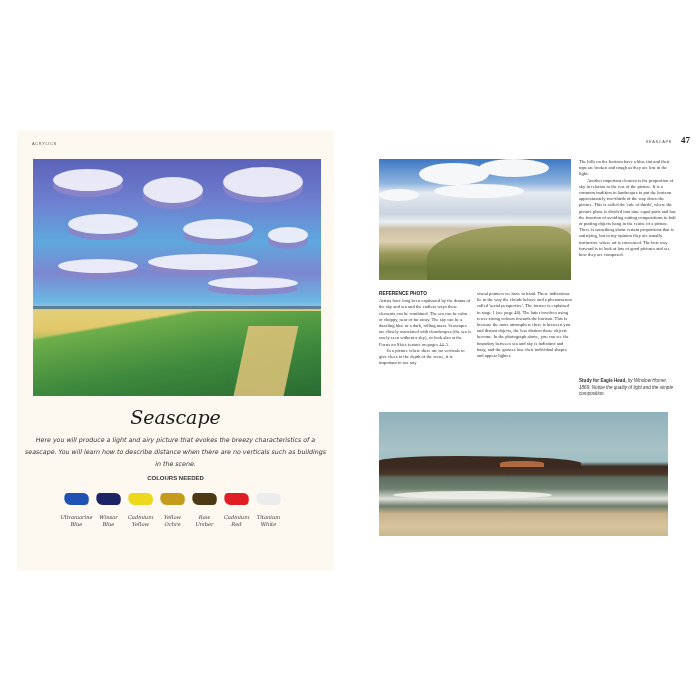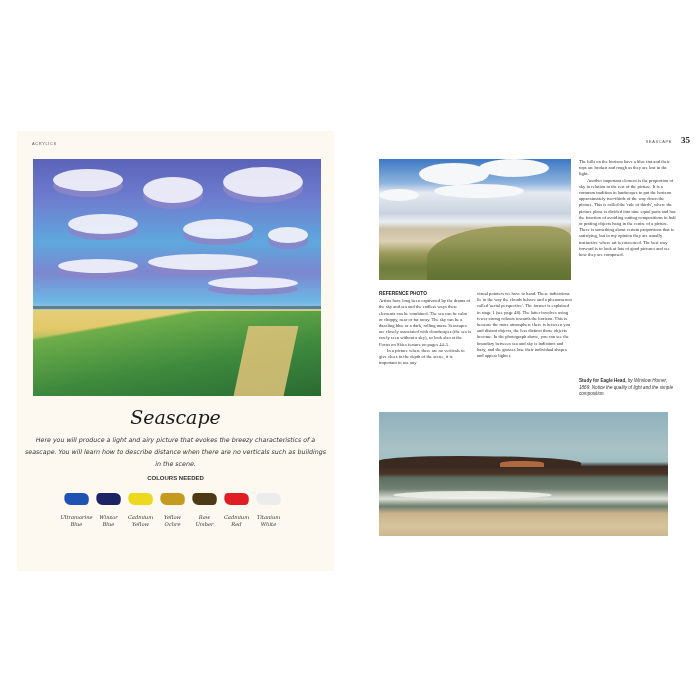--- a/index.html
+++ b/index.html
@@ -100,21 +100,21 @@
     <div class="swatch">
         <div class="blob" style="background:#ececec"></div>
         <div class="swatch-label">Titanium
 White</div>
       </div>
   </div>
 </div>
 
 <div class="page-right">
   <div class="running-head-right">SEASCAPE</div>
-  <div class="page-num">35</div>
+  <div class="page-num">47</div>
   <div class="ref-photo">
     <div class="cloud" style="left:40px;top:4px;width:70px;height:22px;"></div>
     <div class="cloud" style="left:100px;top:0px;width:70px;height:18px;"></div>
     <div class="cloud" style="left:55px;top:25px;width:90px;height:14px;"></div>
     <div class="cloud" style="left:0px;top:30px;width:40px;height:12px;"></div>
     <div class="grass"></div>
   </div>
   <div class="col col-a">
     <div class="ref-head">REFERENCE PHOTO</div>
     <p>Artists have long been captivated by the drama of the sky and sea and the endless ways these elements can be combined. The sea can be calm or choppy, near or far away. The sky can be a dazzling blue or a dark, rolling mass. Seascapes are closely associated with cloudscapes (the sea is rarely seen without a sky), so look also at the Focus on Skies feature on pages 44–5.</p>

